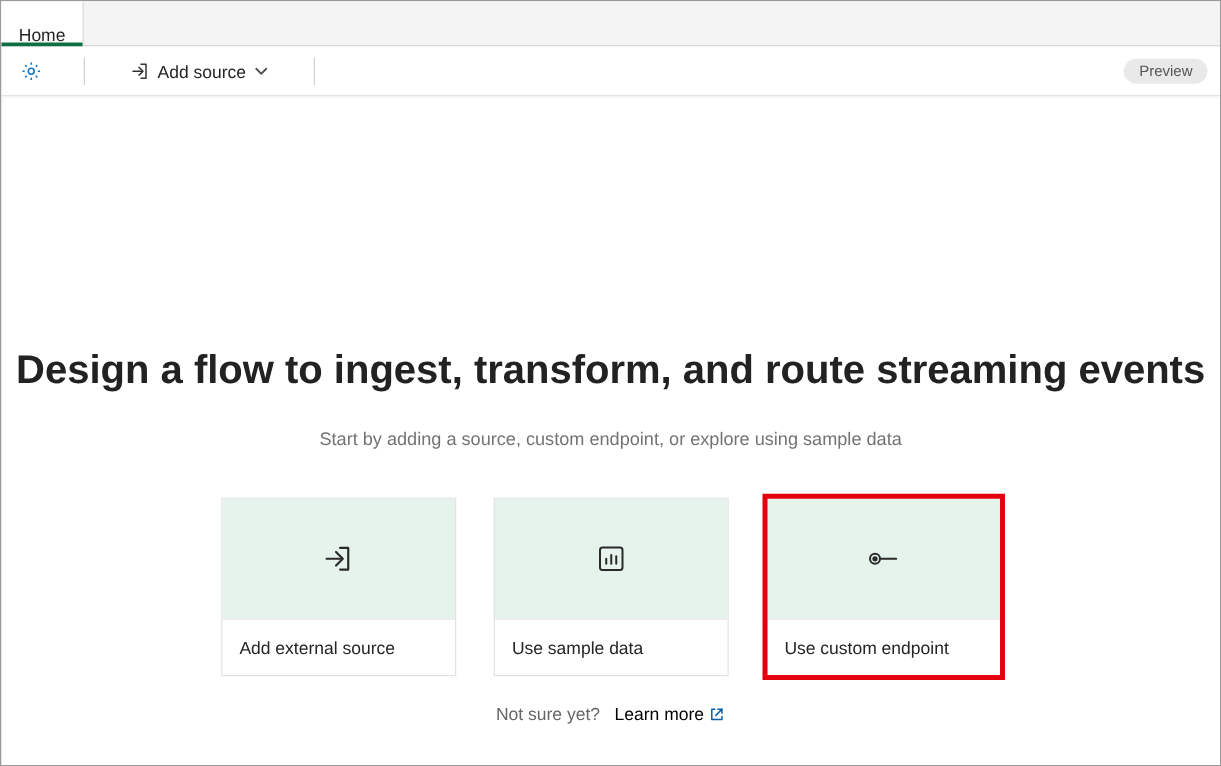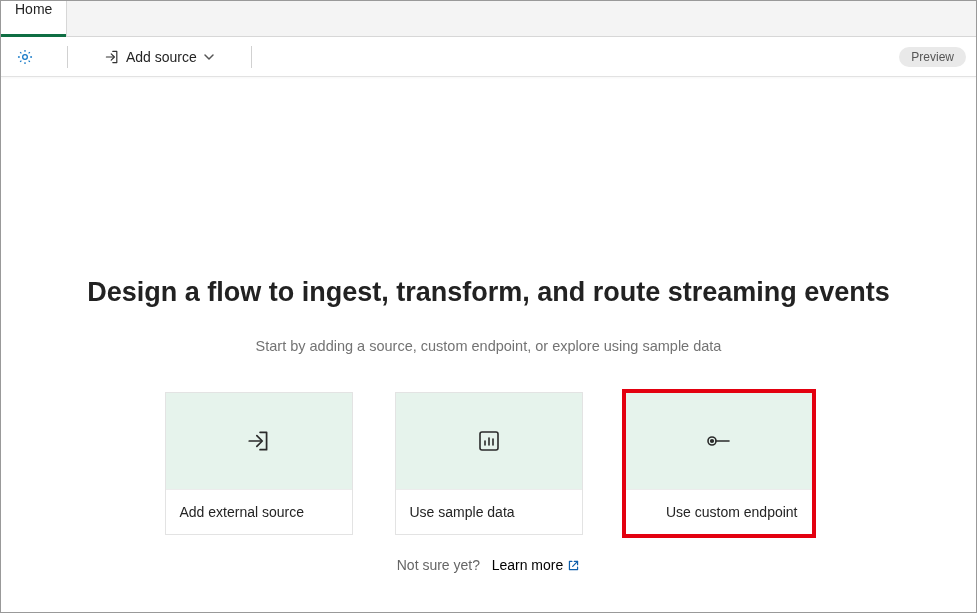--- a/index.html
+++ b/index.html
@@ -18,21 +18,21 @@
   .tab-bar {
     height: 36px;
     background: #f4f4f4;
     border-bottom: 1px solid #d7d7d7;
     display: flex;
     align-items: stretch;
   }
   .tab {
     padding: 0 14px;
     display: flex;
-    align-items: flex-start;
+    align-items: flex-end;
     font-size: 14px;
     background: #fff;
     border-right: 1px solid #d7d7d7;
     cursor: pointer;
     position: relative;
   }
   .tab.active::after {
     content: "";
     position: absolute;
     left: 0; right: 0; bottom: -1px;
@@ -79,36 +79,36 @@
     padding: 3px 12px;
     border-radius: 11px;
   }
 
   
   .main {
     padding-top: 200px;
     text-align: center;
   }
   .headline {
-    font-size: 27px;
+    font-size: 32px;
     font-weight: 600;
     color: #222;
     margin-bottom: 30px;
   }
   .subtext {
     font-size: 14.5px;
     color: #737373;
     margin-bottom: 38px;
   }
 
   
   .cards {
     display: flex;
     justify-content: center;
-    gap: 42px;
+    gap: 30px;
     margin-bottom: 22px;
   }
   .card {
     width: 188px;
     border: 1px solid #e3e3e3;
     cursor: pointer;
     background: #fff;
     text-align: left;
     display: flex;
     flex-direction: column;
@@ -122,21 +122,20 @@
   }
   .card .card-label {
     padding: 14px 14px;
     font-size: 14px;
     color: #242424;
     border-top: 1px solid #ececec;
   }
   .card.highlight {
     outline: 4px solid #e3000f;
     outline-offset: -1px;
-    text-align: right;
   }
 
   
   .learn-row {
     font-size: 14px;
     color: #666;
   }
   .learn-row .link {
     color: #000000;
     cursor: pointer;

